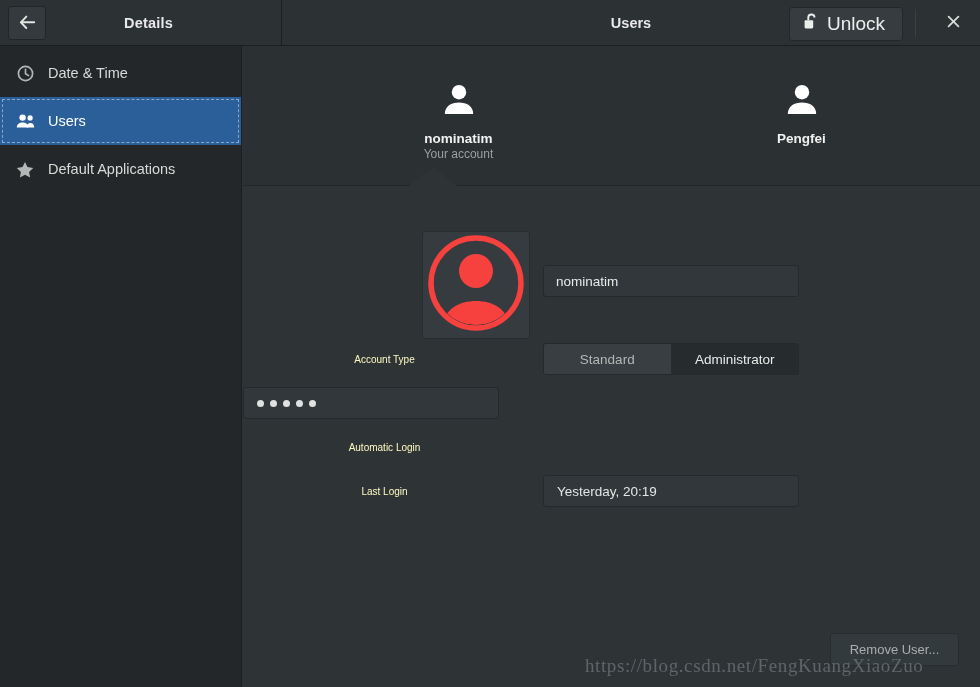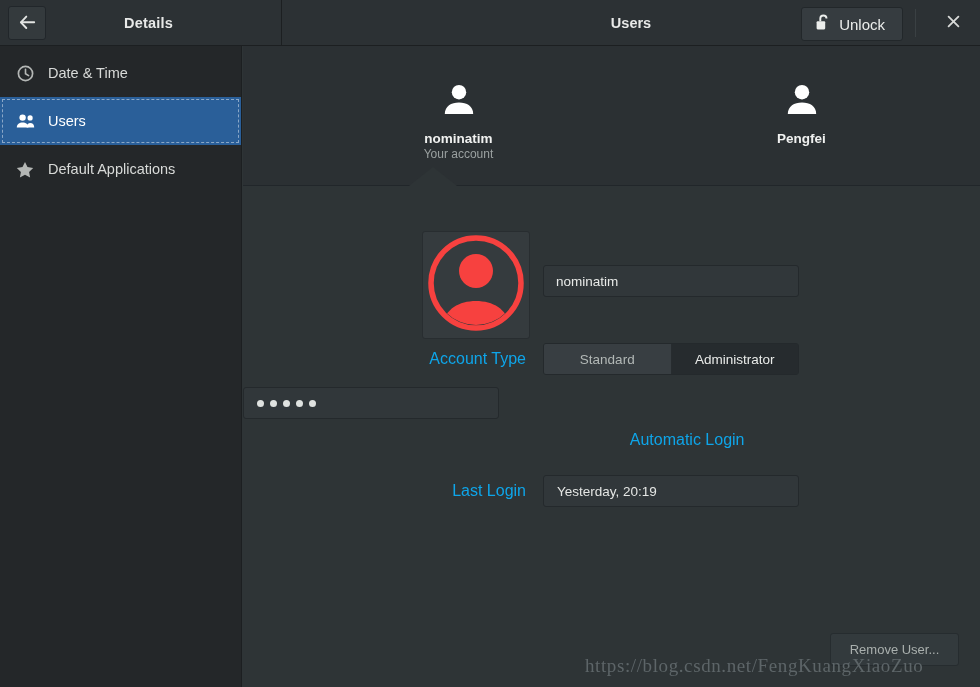--- a/index.html
+++ b/index.html
@@ -84,21 +84,21 @@
     top: 7px;
     height: 32px;
     padding: 0 17px 0 14px;
     background: #363c40;
     border: 1px solid #22272a;
     border-radius: 3px;
     display: flex;
     align-items: center;
     gap: 9px;
     cursor: pointer;
-    font-size: 15px;
+    font-size: 19px;
     color: #eceeec;
   }
   .close-btn {
     position: absolute;
     right: 14px;
     top: 11px;
     width: 26px; height: 24px;
     display: flex;
     align-items: center;
     justify-content: center;
@@ -244,25 +244,25 @@
   .frow {
     position: absolute;
     left: 0;
     width: 737px;
     height: 32px;
     display: flex;
     align-items: center;
   }
   .flabel {
     width: 300px;
-    text-align: right;
+    text-align: center;
     padding-right: 17px;
     box-sizing: border-box;
-    font-size: 16px;
-    color: #0ea5e9;
+    font-size: 10px;
+    color: #fef9c3;
   }
 
   .segmented {
     display: flex;
     width: 256px;
     height: 32px;
     border: 1px solid #24292c;
     border-radius: 3px;
     overflow: hidden;
     box-sizing: border-box;
@@ -512,21 +512,21 @@
     <div class="frow" style="top:200px;">
       <div class="pw-field">
         <span class="dot"></span>
         <span class="dot"></span>
         <span class="dot"></span>
         <span class="dot"></span>
         <span class="dot"></span>
       </div>
     </div>
 
-    <div class="frow" style="top:244px;flex-direction:column;">
+    <div class="frow" style="top:244px;">
       <div class="flabel">Automatic Login</div>
     </div>
 
     <div class="frow" style="top:288px;">
       <div class="flabel">Last Login</div>
       <div class="ll-field">
         <span>Yesterday, 20:19</span>
       </div>
     </div>
 

